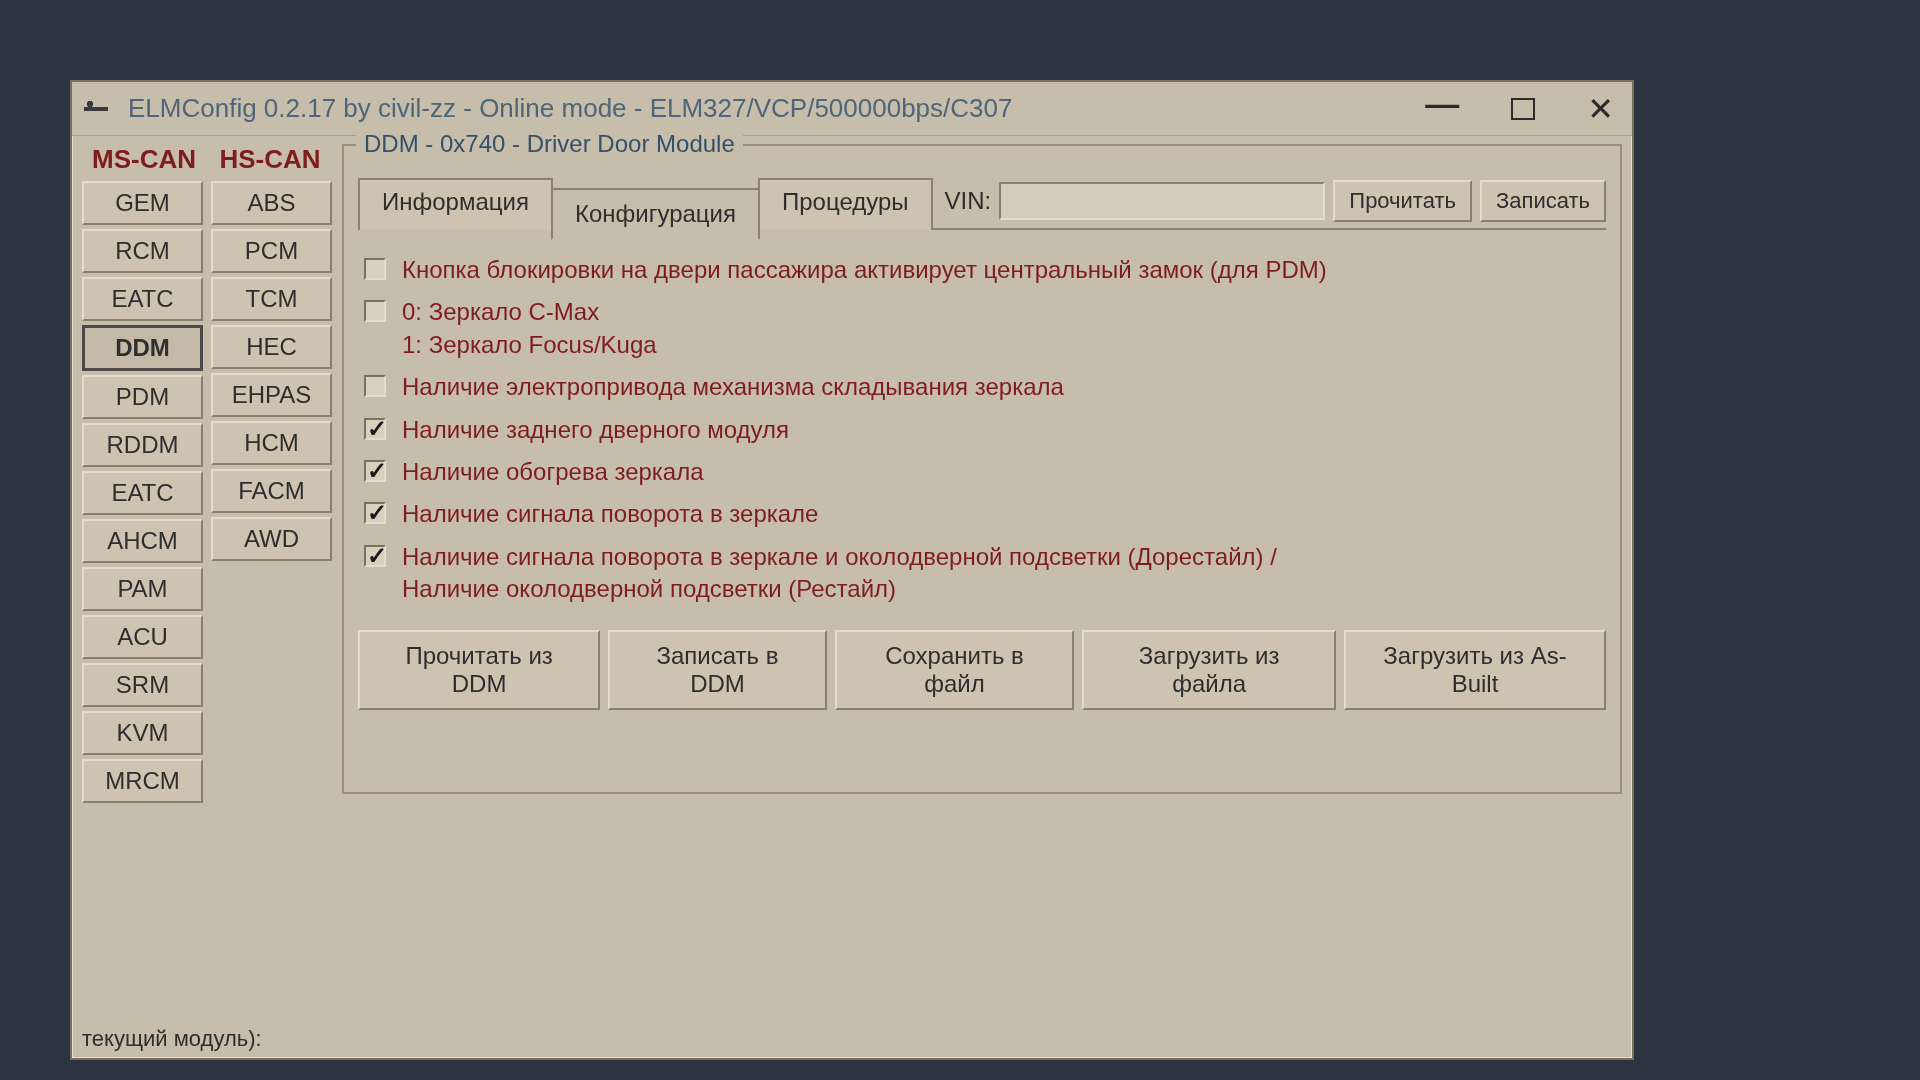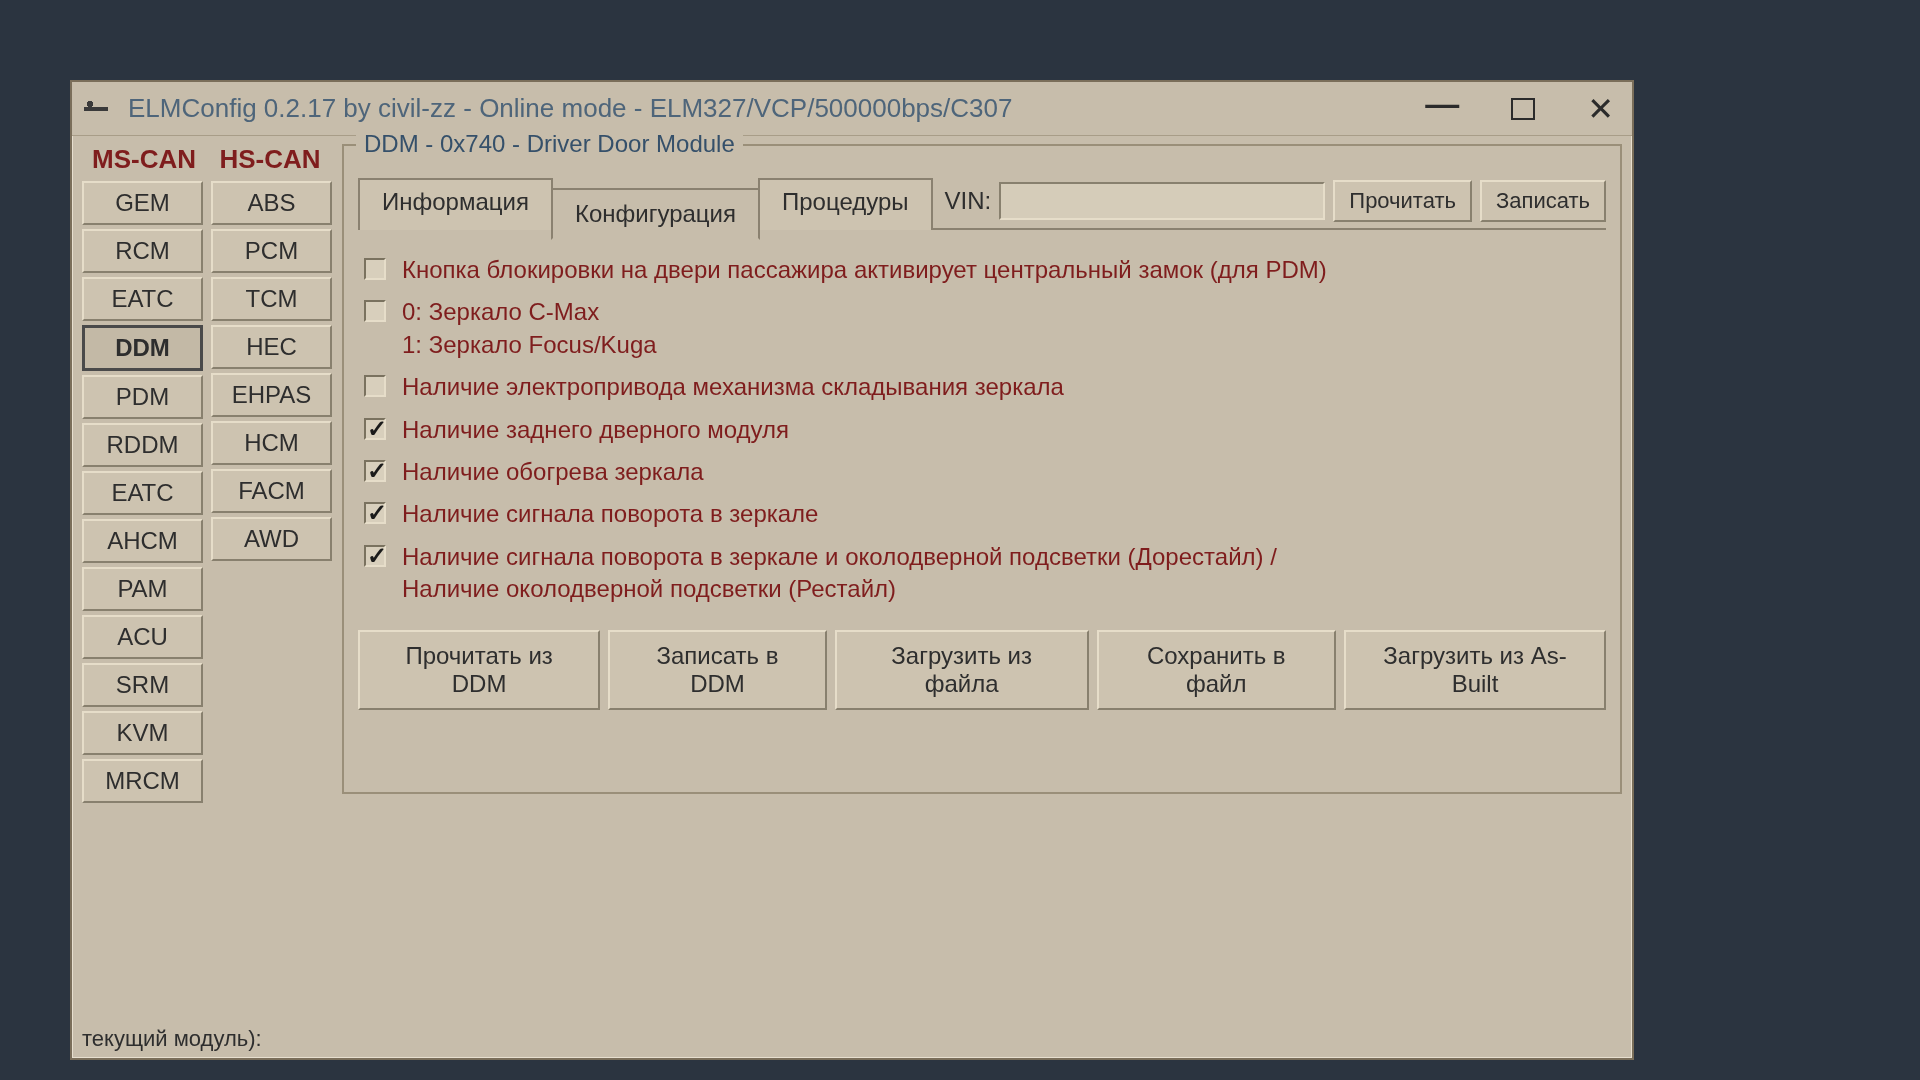--- a/index.html
+++ b/index.html
@@ -300,21 +300,21 @@
             </div>
             <div class="opt">
               <div class="cb checked"></div>
               <div class="opt-text">Наличие сигнала поворота в зеркале и околодверной подсветки (Дорестайл) /<br>Наличие околодверной подсветки (Рестайл)</div>
             </div>
           </div>
 
         <div class="btnrow" id="btnrow">
             <div class="tbtn">Прочитать из DDM</div>
             <div class="tbtn">Записать в DDM</div>
+            <div class="tbtn">Сохранить в файл</div>
             <div class="tbtn">Загрузить из файла</div>
-            <div class="tbtn">Сохранить в файл</div>
             <div class="tbtn">Загрузить из As-Built</div>
           </div>
       </div>
     </div>
 
   </div>
 </div>
 
 </body></html>

